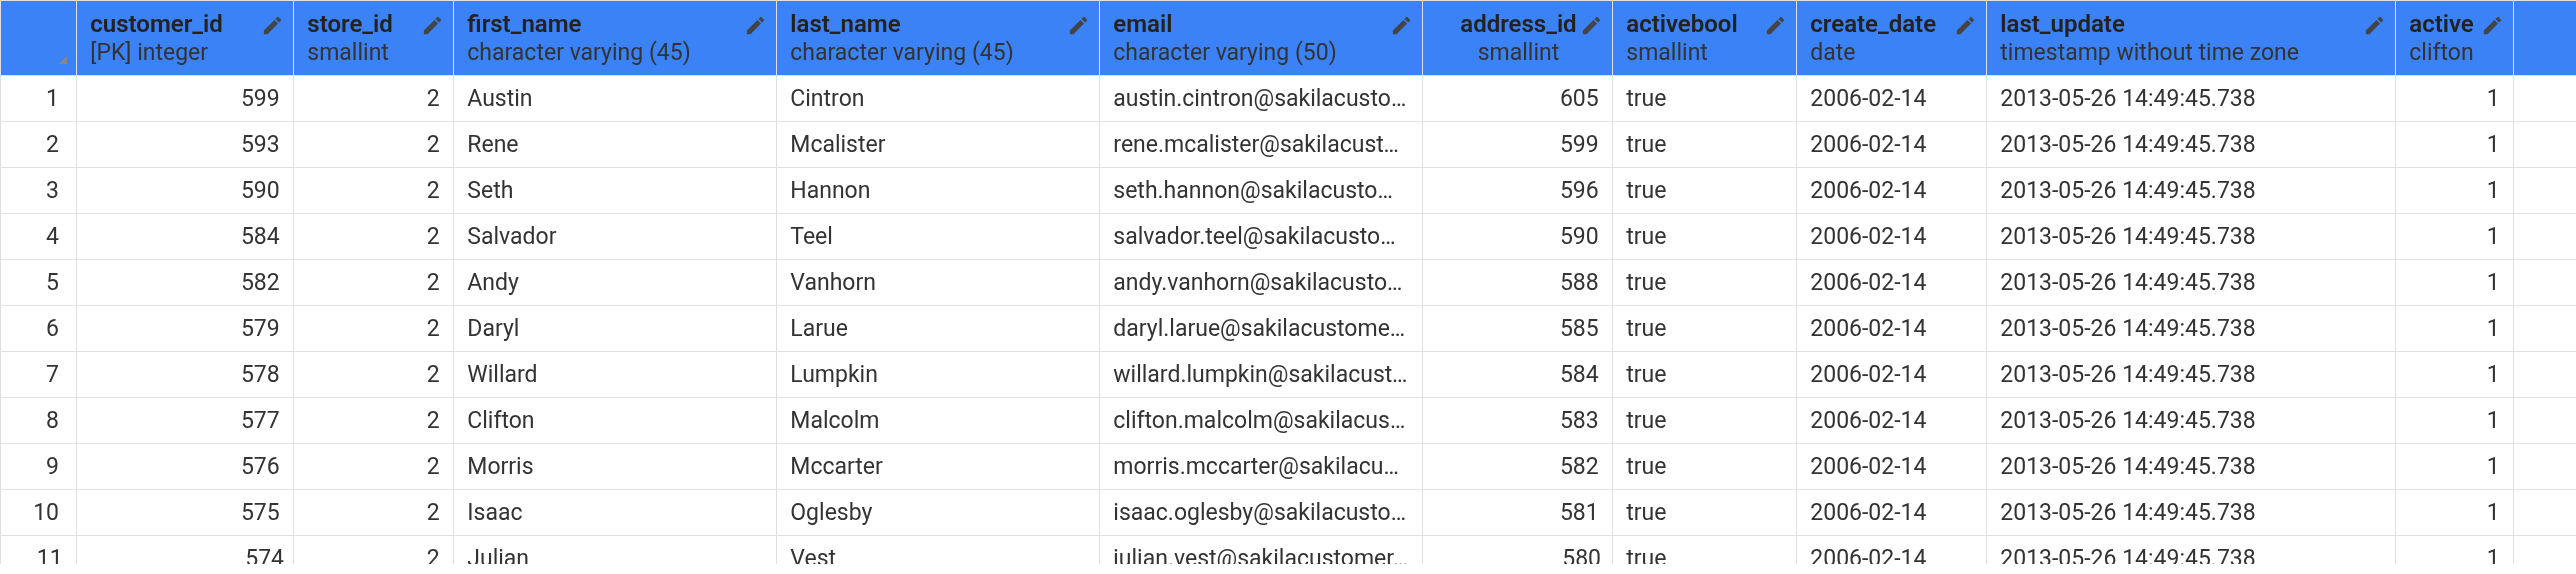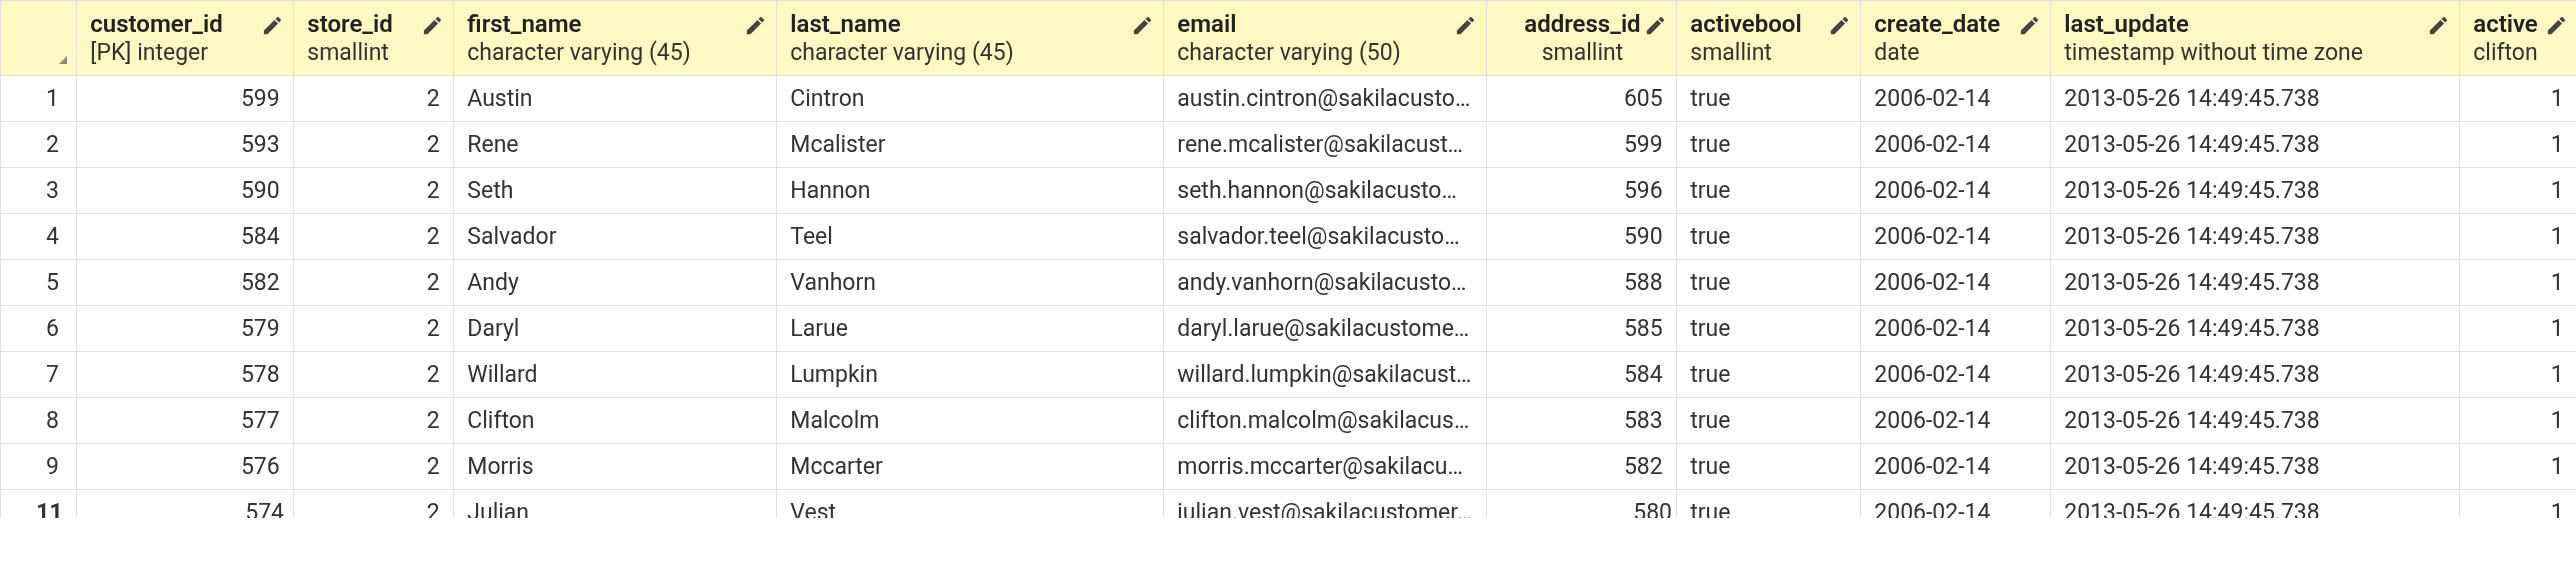--- a/index.html
+++ b/index.html
@@ -25,36 +25,36 @@
     }
     th, td {
       border: 1px solid #e0e0e0;
       text-align: left;
       vertical-align: middle;
       overflow: hidden;
       white-space: nowrap;
       text-overflow: ellipsis;
     }
     th {
-      background: #fef9c3;
+      background: #3b82f6;
       font-weight: normal;
       padding: 7.6px 11.4px 7.6px 13.3px;
       height: 74px;
       position: relative;
     }
     td {
       padding: 0 13.3px;
       height: 46px;
       font-size: 23px;
     }
     .col-rownum { width: 76px; }
     .col-customer-id { width: 217px; }
     .col-store-id { width: 160px; }
     .col-first-name { width: 323px; }
-    .col-last-name { width: 387px; }
+    .col-last-name { width: 323px; }
     .col-email { width: 323px; }
     .col-address-id { width: 190px; text-align: center; }
     .col-activebool { width: 184px; }
     .col-create-date { width: 190px; }
     .col-last-update { width: 409px; }
     .col-active { width: 118px; }
     .col-extra { width: 63px; }
 
     .header-content {
       display: flex;
@@ -337,40 +337,54 @@
           <td class="col-first-name">Morris</td>
           <td class="col-last-name">Mccarter</td>
           <td class="col-email">morris.mccarter@sakilacust…</td>
           <td class="col-address-id num-right">582</td>
           <td class="col-activebool">true</td>
           <td class="col-create-date">2006-02-14</td>
           <td class="col-last-update">2013-05-26 14:49:45.738</td>
           <td class="col-active num-right">1</td>
           <td class="col-extra"></td>
         </tr>
+        <tr>
+          <td class="col-rownum rownum-cell num-right">10</td>
+          <td class="col-customer-id num-right">575</td>
+          <td class="col-store-id num-right">2</td>
+          <td class="col-first-name">Isaac</td>
+          <td class="col-last-name">Oglesby</td>
+          <td class="col-email">isaac.oglesby@sakilacusto…</td>
+          <td class="col-address-id num-right">581</td>
+          <td class="col-activebool">true</td>
+          <td class="col-create-date">2006-02-14</td>
+          <td class="col-last-update">2013-05-26 14:49:45.738</td>
+          <td class="col-active num-right">1</td>
+          <td class="col-extra"></td>
+        </tr>
         <tr class="clip-row">
           <td class="col-rownum rownum-cell num-right" style="padding: 0px 13.3px; height: 28.5px;">
-            <div class="clip-container" style="text-align: right; font-weight: bold;">11</div>
+            <div class="clip-container" style="text-align: right;">11</div>
           </td>
           <td class="col-customer-id num-right" style="padding: 0px 9px; height: 28.5px;">
             <div class="clip-container" style="text-align: right;">574</div>
           </td>
           <td class="col-store-id num-right" style="padding: 0px 13.3px; height: 28.5px;">
             <div class="clip-container" style="text-align: right;">2</div>
           </td>
           <td class="col-first-name" style="padding: 0px 13.3px; height: 28.5px;">
             <div class="clip-container">Julian</div>
           </td>
           <td class="col-last-name" style="padding: 0px 13.3px; height: 28.5px;">
             <div class="clip-container">Vest</div>
           </td>
           <td class="col-email" style="padding: 0px 13.3px; height: 28.5px;">
             <div class="clip-container">julian.vest@sakilacustomer…</div>
           </td>
-          <td class="col-address-id num-right" style="padding: 0px 4px; height: 28.5px;">
+          <td class="col-address-id num-right" style="padding: 0px 11px; height: 28.5px;">
             <div class="clip-container" style="text-align: right;">580</div>
           </td>
           <td class="col-activebool" style="padding: 0px 13.3px; height: 28.5px;">
             <div class="clip-container">true</div>
           </td>
           <td class="col-create-date" style="padding: 0px 13.3px; height: 28.5px;">
             <div class="clip-container">2006-02-14</div>
           </td>
           <td class="col-last-update" style="padding: 0px 13.3px; height: 28.5px;">
             <div class="clip-container">2013-05-26 14:49:45.738</div>

